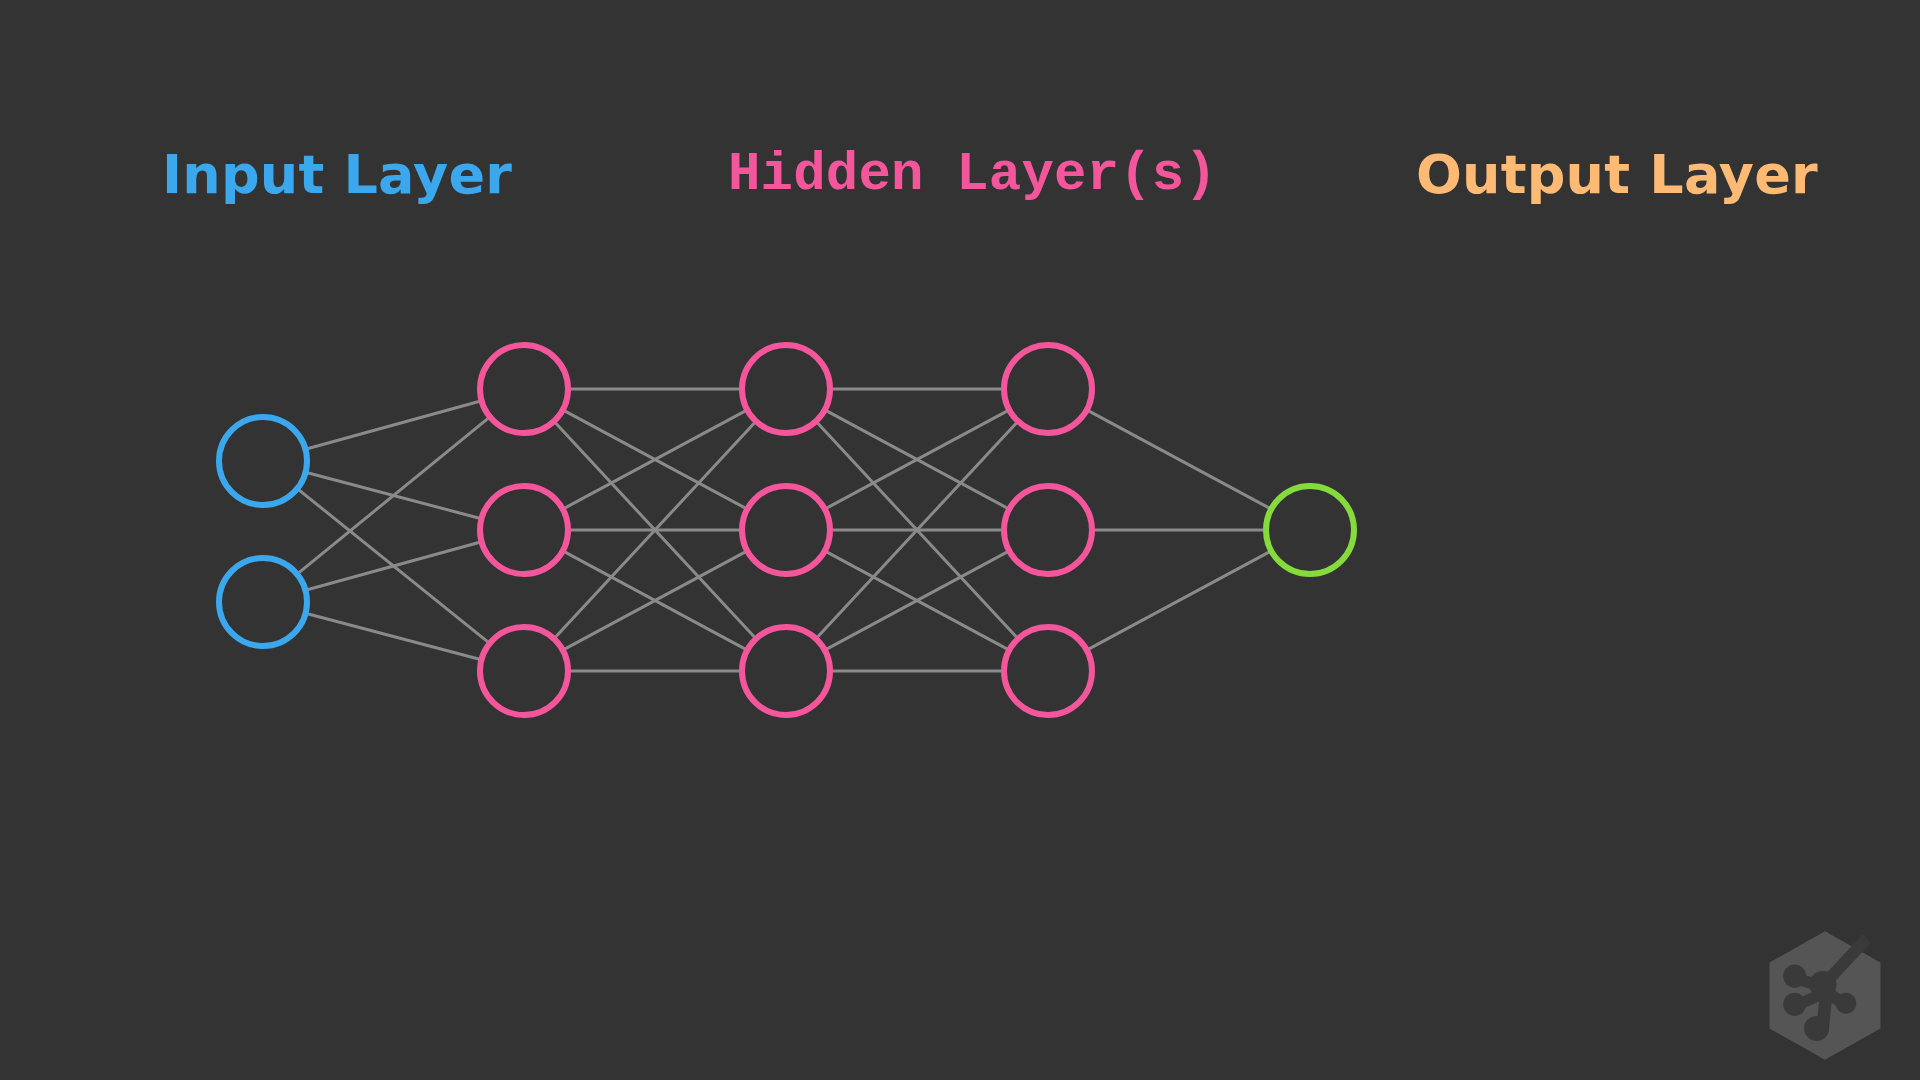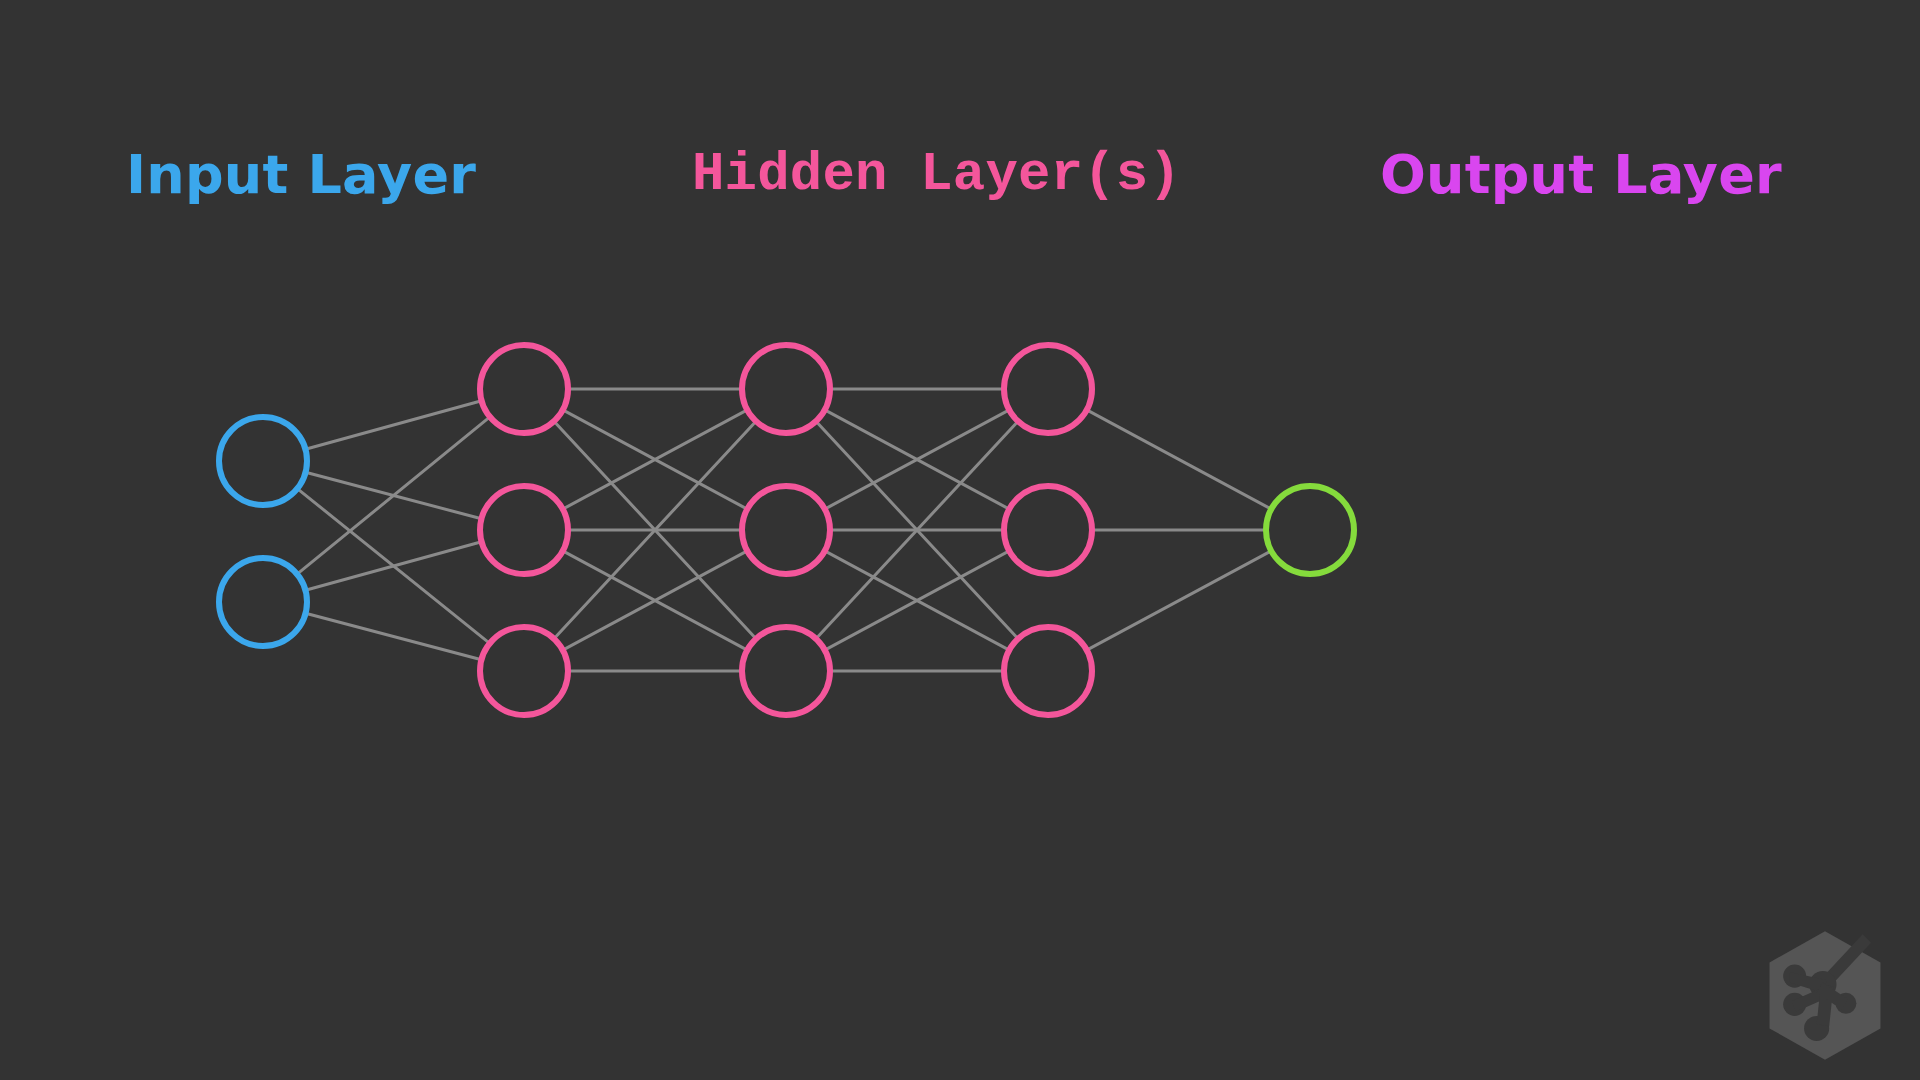--- a/index.html
+++ b/index.html
@@ -30,20 +30,21 @@
     display: block;
   }
   .layer-label {
     position: absolute;
     font-weight: bold;
     font-size: 54px;
     line-height: 1;
     letter-spacing: 0.2px;
     white-space: nowrap;
     font-family: "DejaVu Sans", "Liberation Sans", sans-serif;
+    margin-left: 36px;
   }
   #label-input    { left: 126px;  top: 148px; }
   #label-hidden   { left: 692px;  top: 148px; }
   #label-output   { left: 1380px; top: 148px; }
   .watermark {
     position: absolute;
     left: 1762px;
     top: 928px;
     width: 126px;
     height: 136px;
@@ -98,21 +99,21 @@
         <circle cx="1048" cy="530" r="44" fill="#333333" stroke="#F4569B" stroke-width="6"></circle>
         <circle cx="1048" cy="671" r="44" fill="#333333" stroke="#F4569B" stroke-width="6"></circle>
         <circle cx="1310" cy="530" r="44" fill="#333333" stroke="#85DB3C" stroke-width="6"></circle>
       </g>
   </svg>
 
   <div class="layer-label" id="label-input" style="color: rgb(59, 167, 236);">Input Layer</div>
 
   <div class="layer-label" id="label-hidden" style="color: rgb(244, 86, 155); font-family: Liberation Mono, monospace;">Hidden Layer(s)</div>
 
-  <div class="layer-label" id="label-output" style="color: #d946ef;">Output Layer</div>
+  <div class="layer-label" id="label-output" style="color: #fdba74;">Output Layer</div>
 
   <svg class="watermark" viewBox="0 0 120 130" aria-hidden="true">
     <polygon points="60,3 113,33 113,96 60,126 7,96 7,33" fill="#555555"></polygon>
     <g fill="#3A3A3A">
       <path d="M96,6 L104,14 L63,58 L55,50 Z"></path>
       <circle cx="31" cy="46" r="11"></circle>
       <circle cx="31" cy="73" r="11"></circle>
       <circle cx="52" cy="96" r="12"></circle>
       <circle cx="80" cy="72" r="10"></circle>
       <circle cx="58" cy="54" r="13"></circle>

